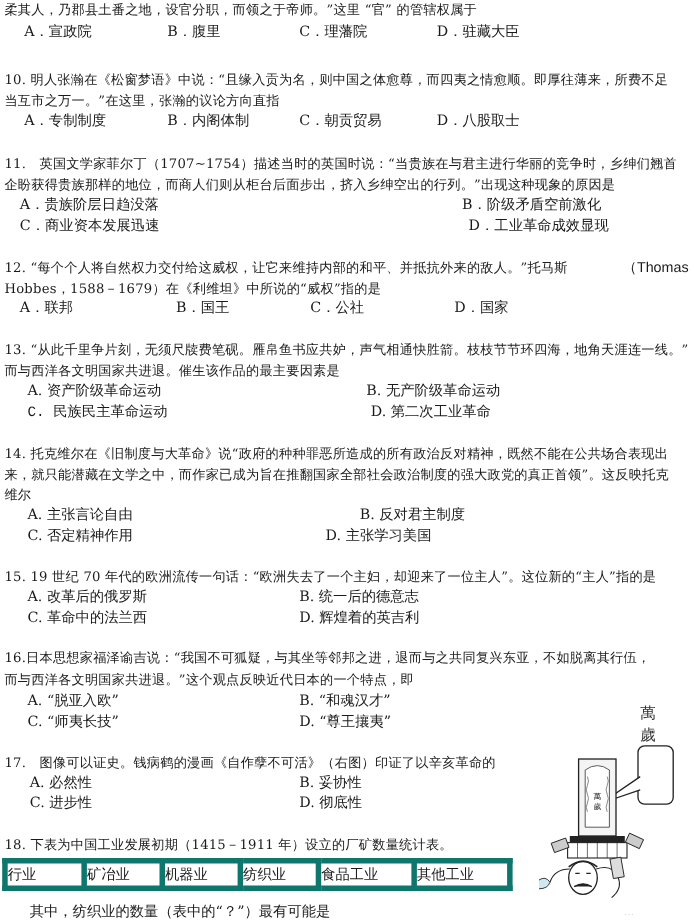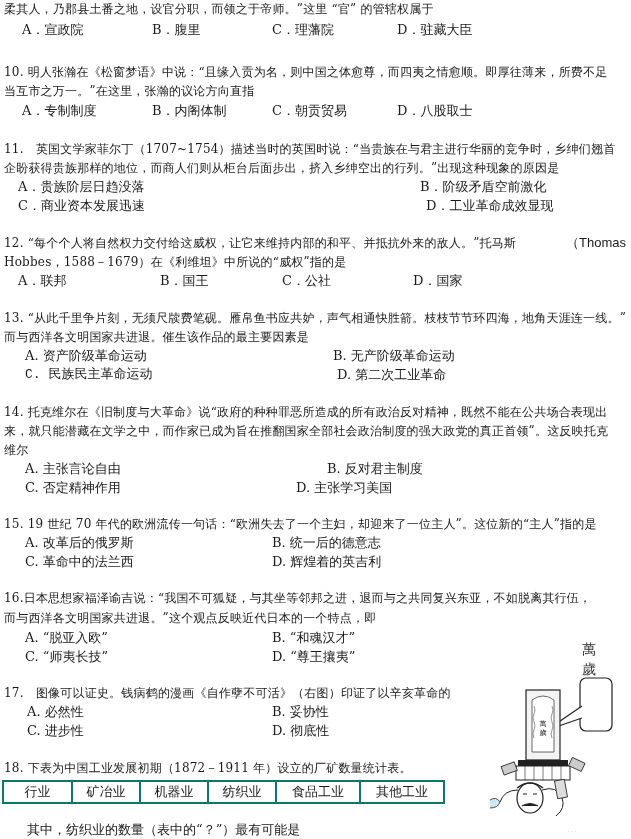--- a/index.html
+++ b/index.html
@@ -9,21 +9,21 @@
     color: #1a1a1a; font-size: 13px;
   }
   .line { position: absolute; left: 4px; white-space: nowrap; line-height: 18px; font-size: 12px; letter-spacing: 0.2px; }
   .opt { position: absolute; white-space: nowrap; line-height: 18px; font-size: 13px; }
   .latin { font-family: "Liberation Sans", sans-serif; }
   table.stats {
     position: absolute; left: 2px; top: 780px; border-collapse: collapse;
     font-size: 13px;
   }
   table.stats td {
-    border: 2px solid #0f766e; height: 20px; text-align: center; padding: 0;
+    border: 5px solid #0f766e; height: 20px; padding: 0;
   }
   table.stats td.num { font-family: "Liberation Sans", sans-serif; font-size: 14px; }
   .cartoon { position: absolute; left: 490px; top: 640px; width: 140px; height: 199px; }
 </style>
 </head>
 <body>
 
 <div class="line" style="top:0px;">柔其人，乃郡县土番之地，设官分职，而领之于帝师。”这里 “官” 的管辖权属于</div>
 <div class="opt" style="left:22px;top:21px;">A．宣政院</div>
 <div class="opt" style="left:152px;top:21px;">B．腹里</div>
@@ -79,21 +79,21 @@
 <div class="opt" style="left:272px;top:629px;">B. “和魂汉才”</div>
 <div class="opt" style="left:25px;top:648px;">C. “师夷长技”</div>
 <div class="opt" style="left:272px;top:648px;">D. “尊王攘夷”</div>
 
 <div class="line" style="top:684px;">17.　图像可以证史。钱病鹤的漫画《自作孽不可活》（右图）印证了以辛亥革命的</div>
 <div class="opt" style="left:27px;top:703px;">A. 必然性</div>
 <div class="opt" style="left:272px;top:703px;">B. 妥协性</div>
 <div class="opt" style="left:27px;top:722px;">C. 进步性</div>
 <div class="opt" style="left:272px;top:722px;">D. 彻底性</div>
 
-<div class="line" style="top:759px;">18. 下表为中国工业发展初期（1872－1911 年）设立的厂矿数量统计表。</div>
+<div class="line" style="top:759px;">18. 下表为中国工业发展初期（1415－1911 年）设立的厂矿数量统计表。</div>
 
 <table class="stats">
   <tbody>
       <tr>
     <td style="width:67px;">行业</td>
     <td style="width:66px;">矿冶业</td>
     <td style="width:66px;">机器业</td>
     <td style="width:66px;margin-left:22px;">纺织业</td>
     <td style="width:82px;">食品工业</td>
     <td style="width:82px;">其他工业</td>

